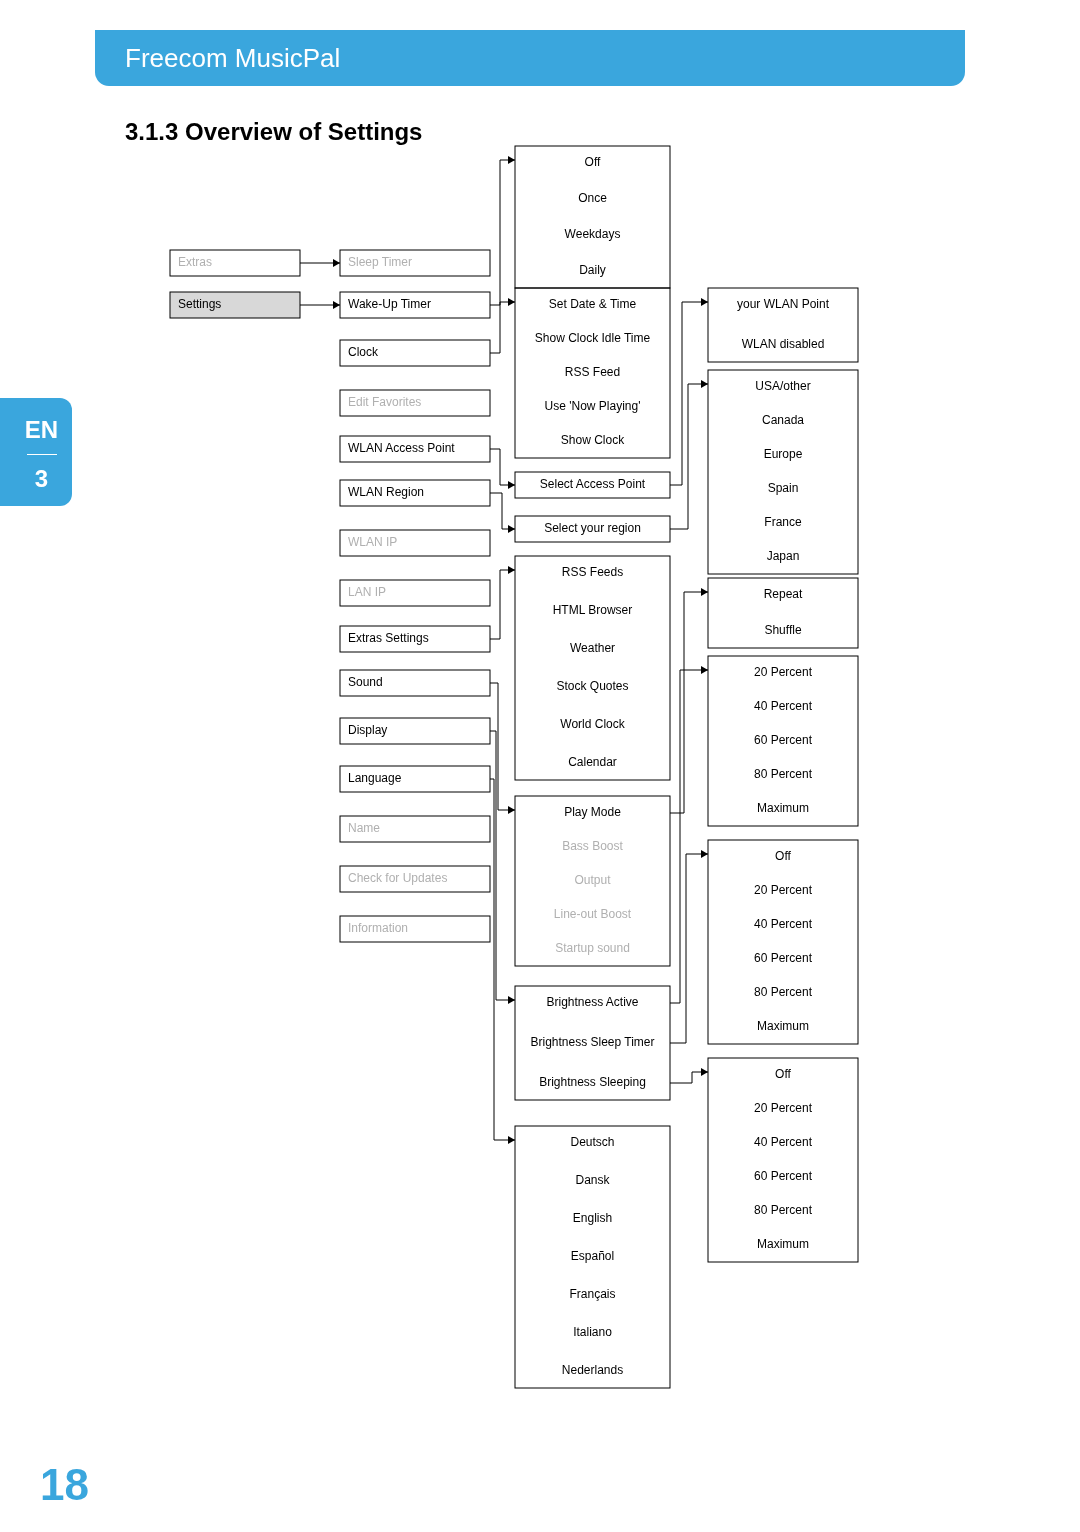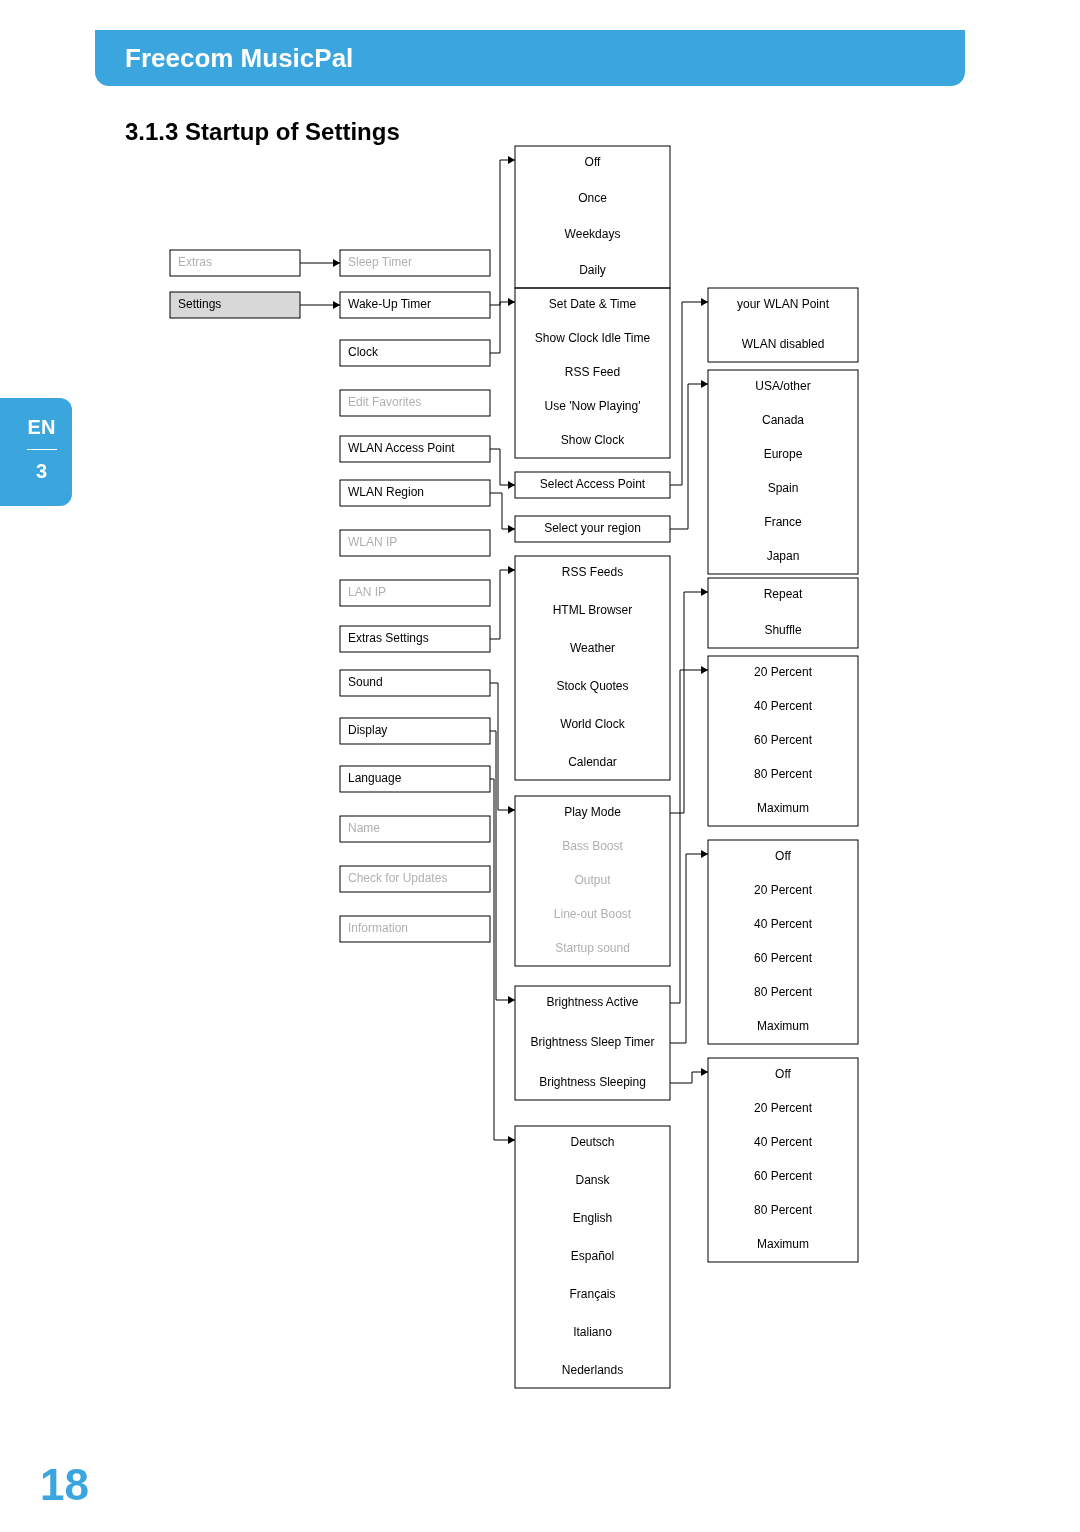--- a/index.html
+++ b/index.html
@@ -14,21 +14,21 @@
   }
   .header-bar {
     position: absolute;
     left: 95px;
     top: 30px;
     width: 870px;
     height: 56px;
     background: #3aa6dd;
     border-radius: 0 0 14px 14px;
     color: #fff;
-    font-weight: bold;
+    font-weight: normal;
     font-size: 26px;
     line-height: 56px;
     padding-left: 30px;
     box-sizing: border-box;
   }
   .section-heading {
     position: absolute;
     left: 125px;
     top: 118px;
     font-size: 24px;
@@ -40,21 +40,21 @@
     left: 0;
     top: 398px;
     width: 72px;
     height: 108px;
     background: #3aa6dd;
     border-radius: 0 12px 12px 0;
     color: #fff;
     text-align: center;
     box-sizing: border-box;
     padding-top: 18px;
-    font-size: 20px;
+    font-size: 24px;
     font-weight: 600;
     padding-left: 11px;
   }
   .side-tab .rule {
     width: 30px;
     height: 1px;
     background: #fff;
     margin: 10px auto;
   }
   .page-number {
@@ -83,21 +83,21 @@
 </style>
 </head>
 <body>
 
 <div class="header-bar">
   <span>Freecom MusicPal</span>
 </div>
 
 <div class="section-heading">
   <span>3.1.3</span>
-  <span>Startup of Settings</span>
+  <span>Overview of Settings</span>
 </div>
 
 <div class="side-tab">
   <div>EN</div>
   <div class="rule"></div>
   <div>3</div>
 </div>
 
 <div class="page-number">18</div>
 

